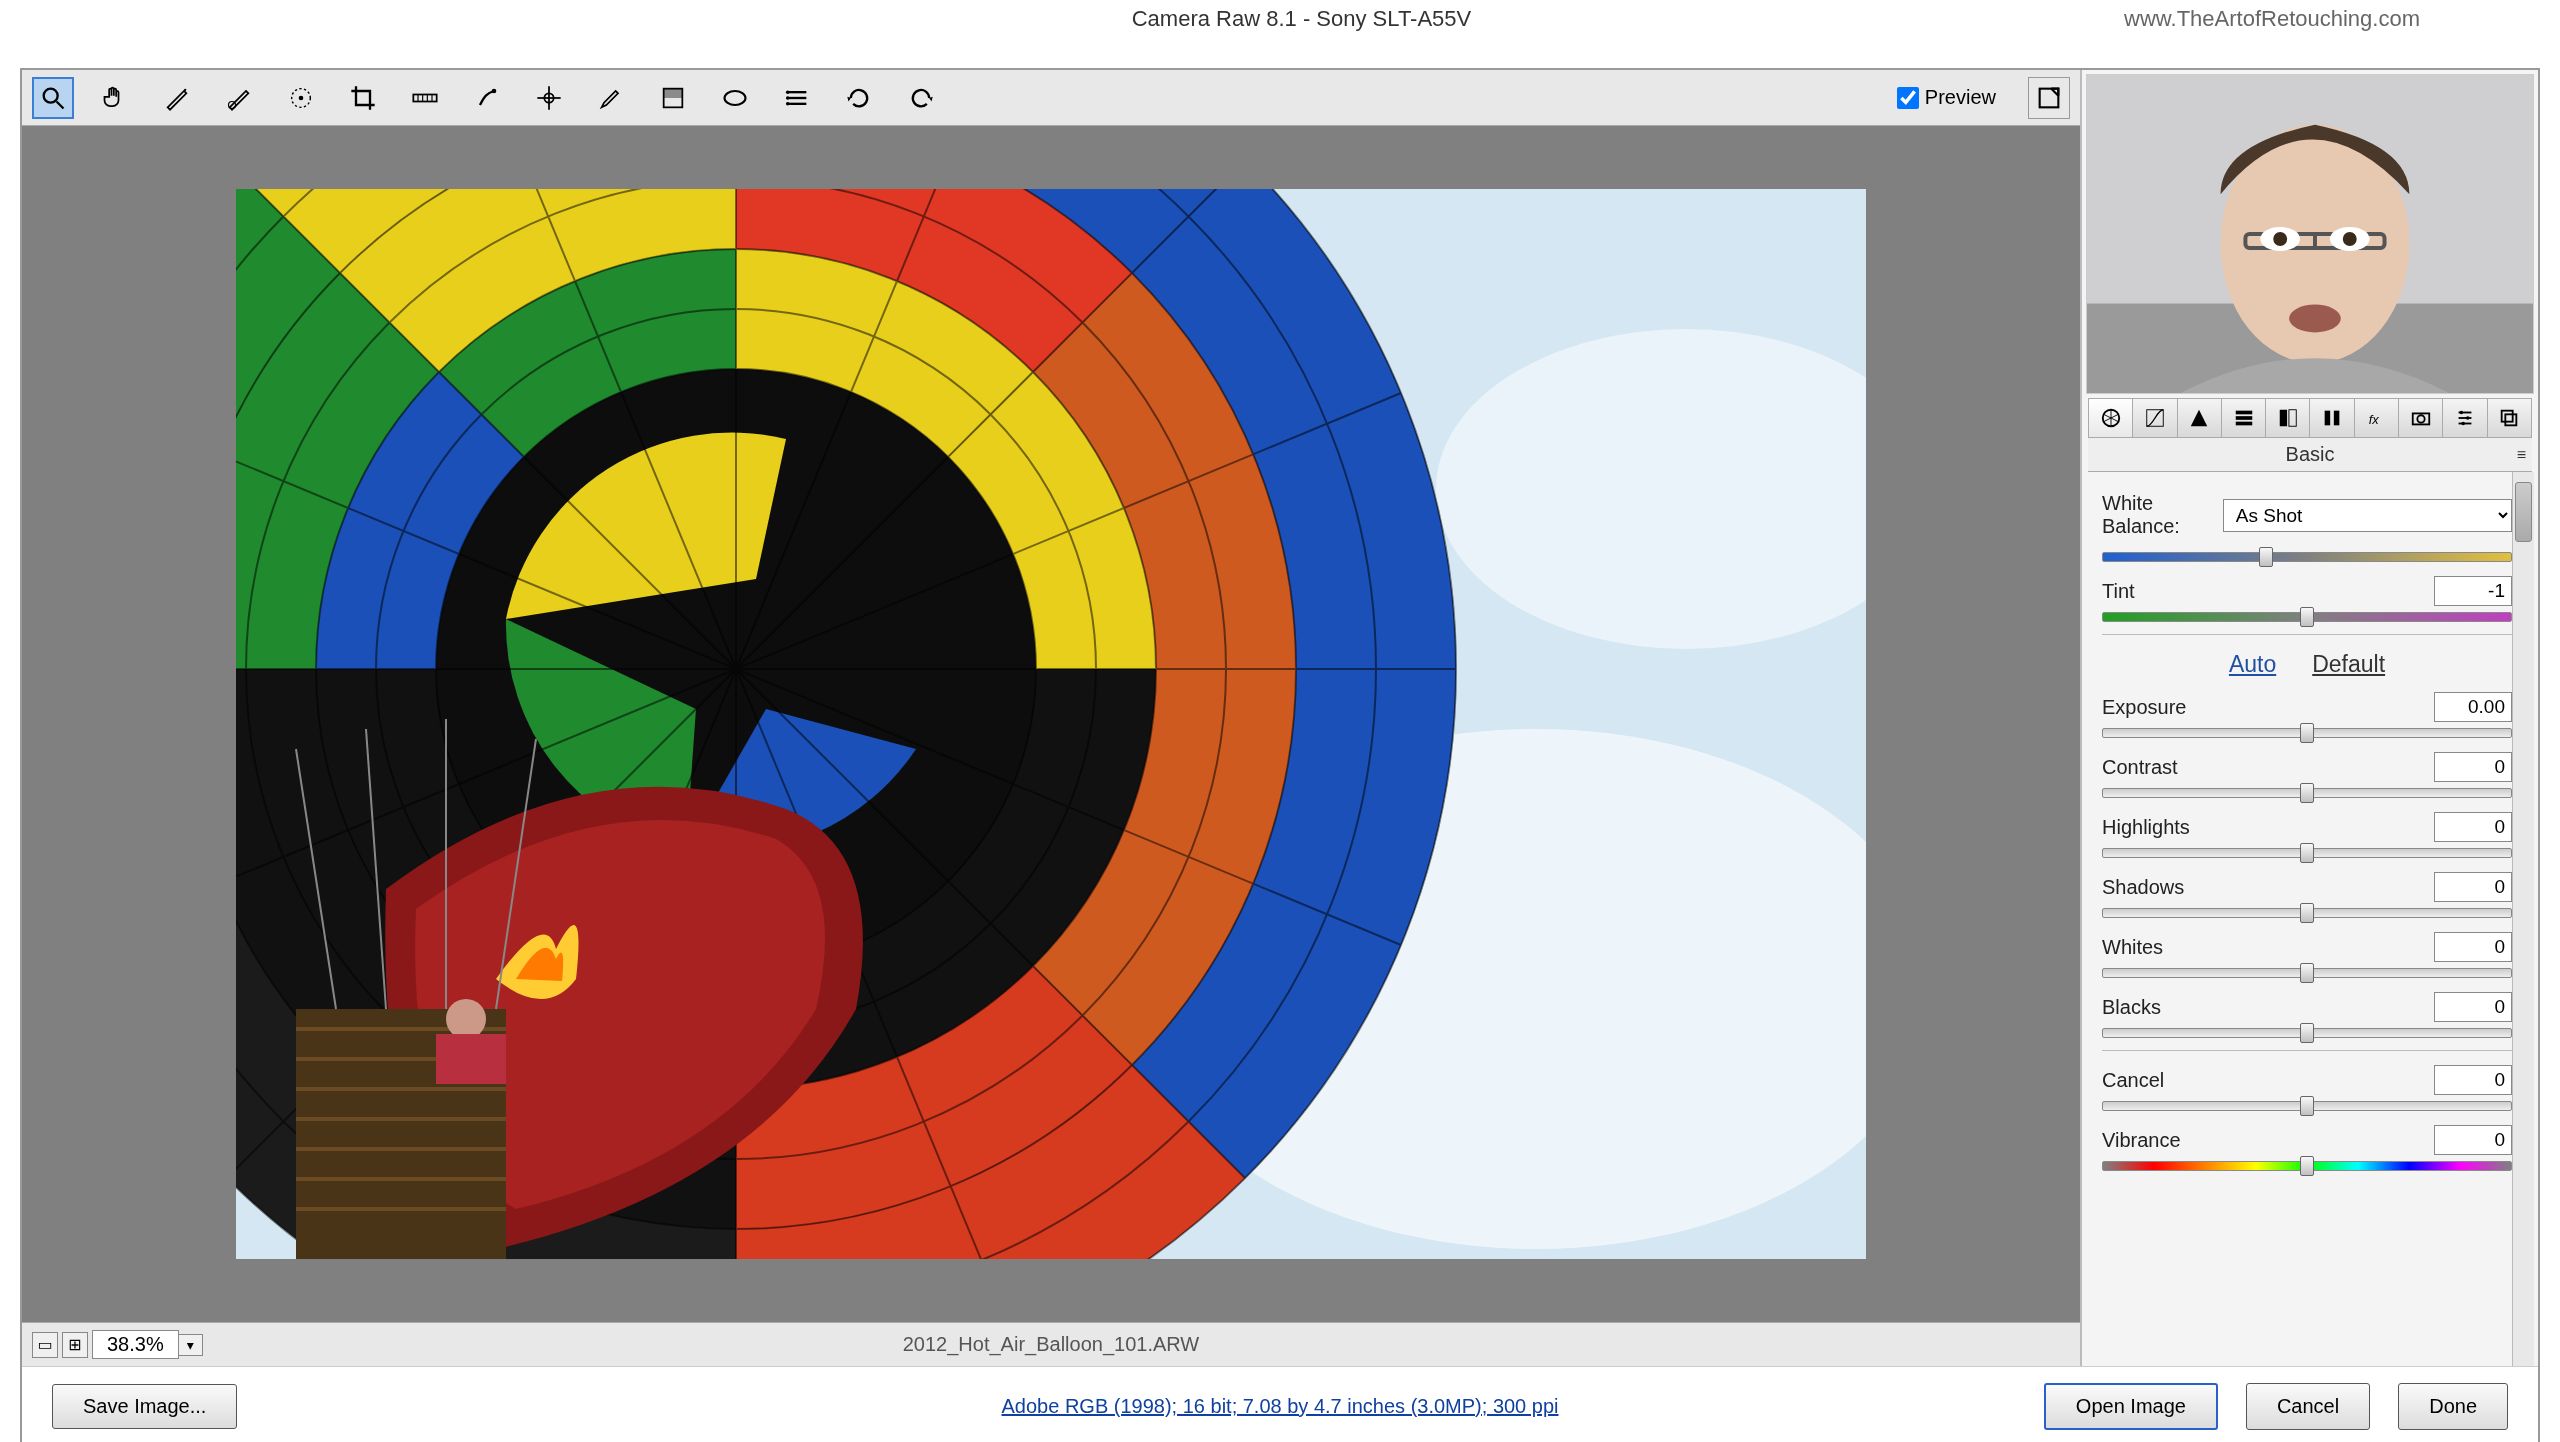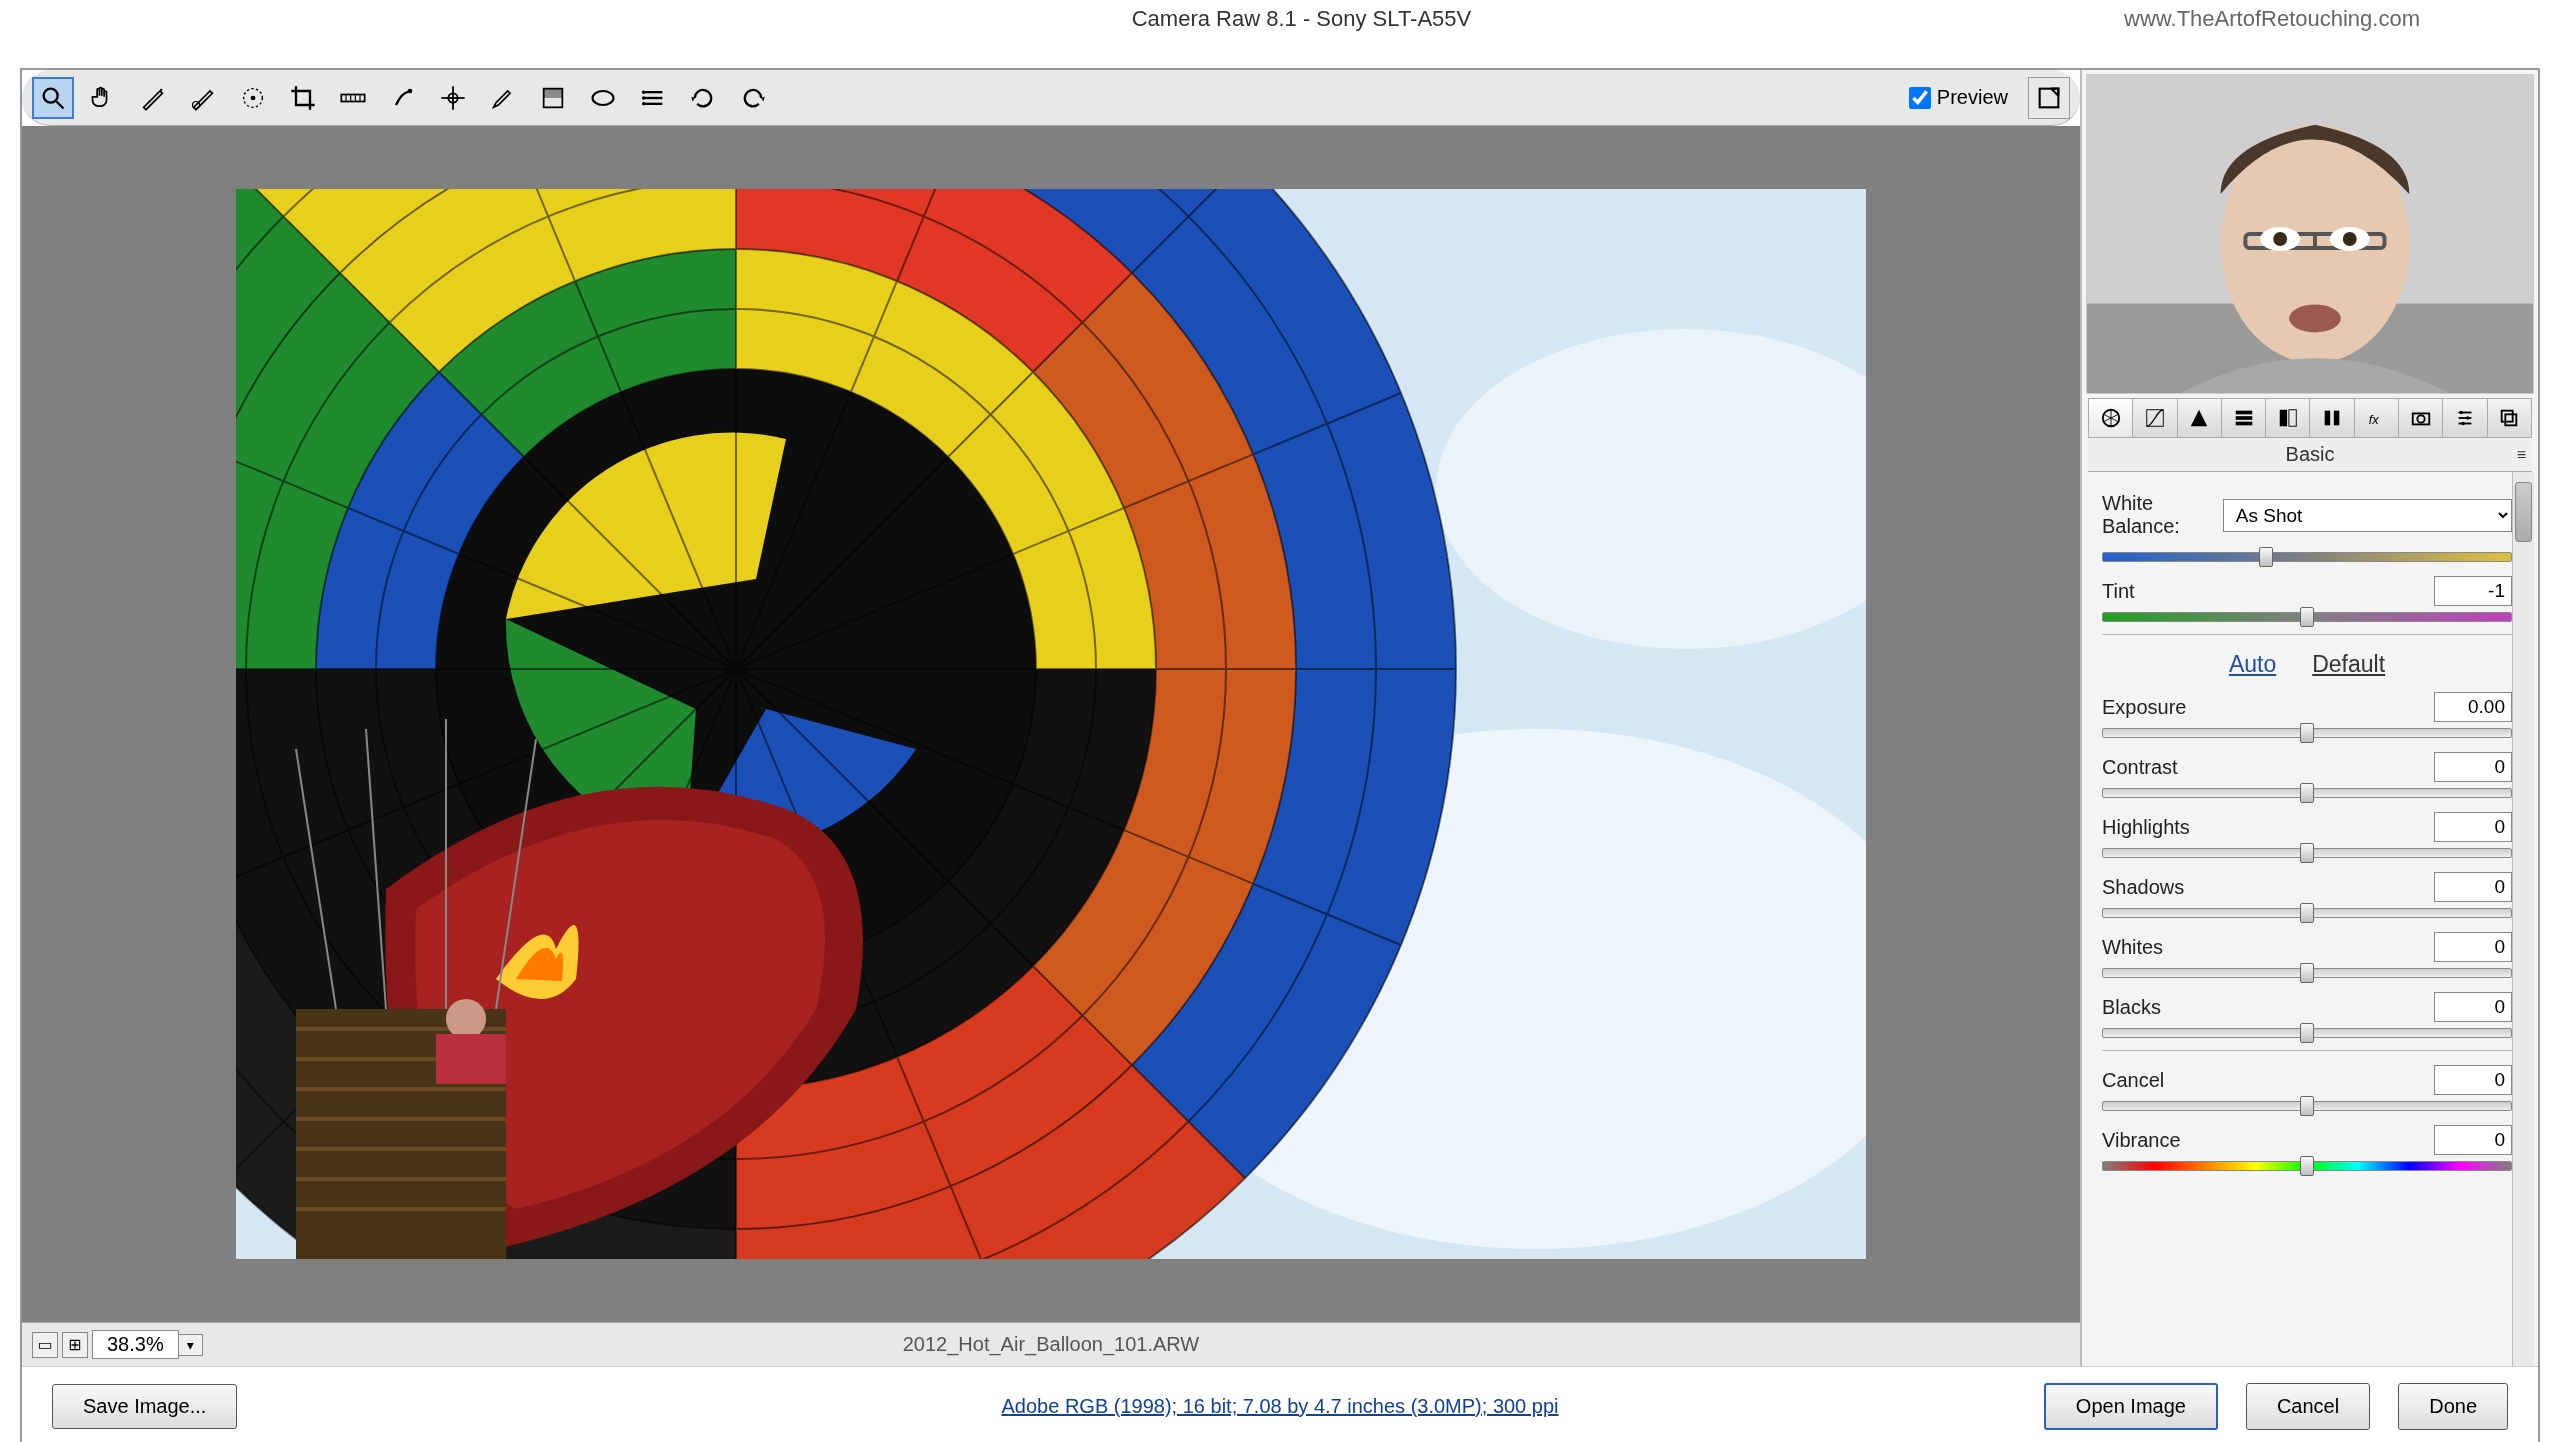--- a/index.html
+++ b/index.html
@@ -14,21 +14,21 @@
 
 
 .app-frame { border: 2px solid #999; margin: 30px 20px 20px 20px; height: 1380px; display: flex; flex-direction: column; background: #fff; }
 
 .upper { flex: 1; display: flex; min-height: 0; }
 
 
 .left-col { flex: 1; display: flex; flex-direction: column; border-right: 2px solid #bbb; min-width: 0; }
 
 
-.toolbar { height: 56px; background: #e8e8e8; border-bottom: 1px solid #aaa; display: flex; align-items: center; padding: 0 10px; gap: 8px; border-radius: 28px; }
+.toolbar { height: 56px; background: #e8e8e8; border-bottom: 1px solid #aaa; display: flex; align-items: center; padding: 0 10px; gap: 20px; }
 .tool-btn { width: 42px; height: 42px; display: flex; align-items: center; justify-content: center; border: 1px solid transparent; cursor: pointer; position: relative; }
 .tool-btn.active { border: 2px solid #3a7fd6; background: #b8d4f0; }
 .toolbar .spacer { flex: 1; }
 .preview-chk { display: flex; align-items: center; gap: 6px; font-size: 20px; margin-right: 12px; }
 .preview-chk input { width: 22px; height: 22px; }
 .fullscreen-btn { width: 42px; height: 42px; display: flex; align-items: center; justify-content: center; border: 1px solid #999; cursor: pointer; }
 
 
 .preview-area { flex: 1; background: #808080; display: flex; align-items: center; justify-content: center; padding: 4px; min-height: 0; position: relative; }
 .balloon-canvas { background: #d8e8f0; width: 1630px; height: 1070px; position: relative; overflow: hidden; }

